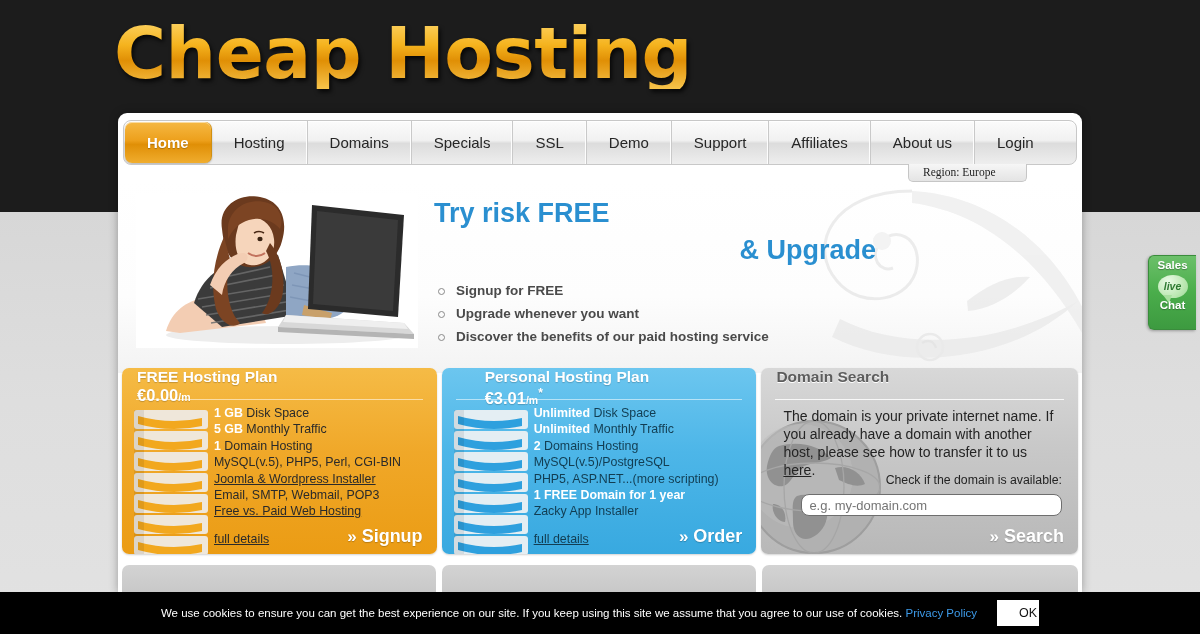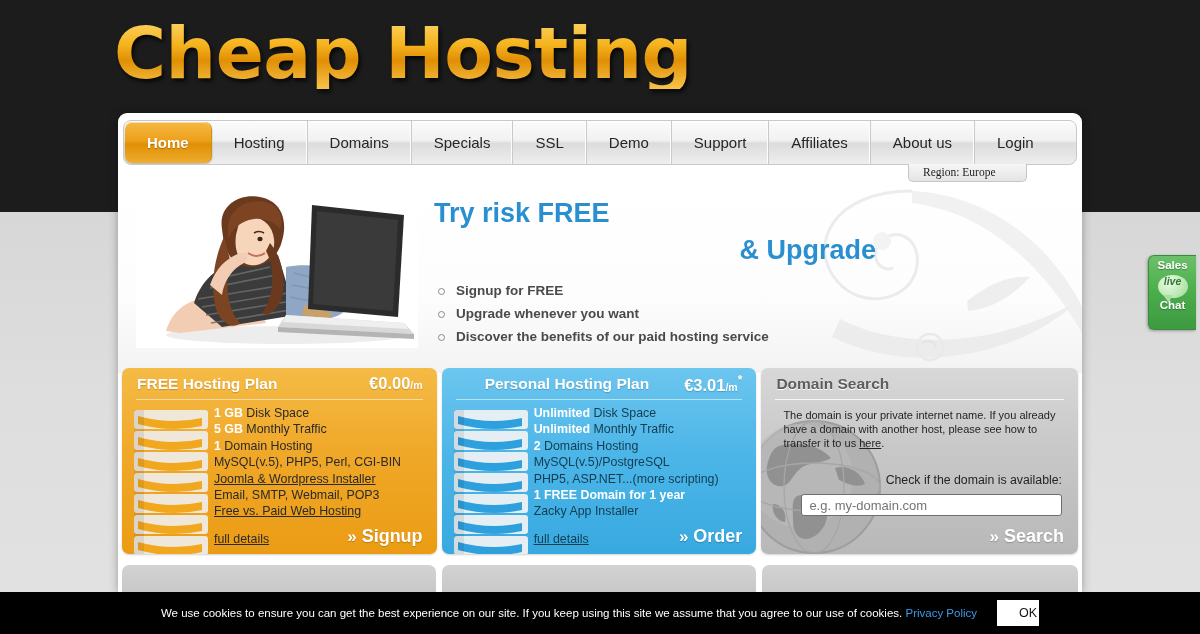--- a/index.html
+++ b/index.html
@@ -131,23 +131,24 @@
     border-radius: 7px; overflow: hidden;
     box-shadow: 0 1px 2px rgba(0,0,0,0.18);
   }
   .card.free { background: linear-gradient(180deg,#f5bb46 0%,#f0a829 45%,#eb9c14 100%); }
   .card.personal { background: linear-gradient(180deg,#6cc6ef 0%,#4db6e8 45%,#38a9e0 100%); padding-left: 28px; }
   .card.domain {
     width: 318px;
     background: linear-gradient(180deg,#d8d8d8 0%,#c9c9c9 40%,#b8b8b8 100%);
   }
   .card-head {
-    position: relative; height: 31px; display: flex; align-items: center;
+    position: relative; height: 31px; display: flex; 
     justify-content: space-between; padding: 0 14px 0 15px;
     z-index: 3;
+    flex-direction: column;
   }
   .card-title { font-size: 15.5px; font-weight: bold; color: #ffffff; text-shadow: 0 1px 1px rgba(0,0,0,0.2); }
   .card.domain .card-title { color: #5d5d5d; text-shadow: 0 1px 0 #fff; }
   .card-price { font-size: 16.5px; font-weight: bold; color: #ffffff; text-shadow: 0 1px 1px rgba(0,0,0,0.2); }
   .card-price .per { font-size: 10.5px; vertical-align: baseline; }
   .card-price .star { font-size: 12px; vertical-align: super; }
   .card-rule {
     position: absolute; left: 14px; right: 14px; top: 31px; height: 1px;
     background: rgba(255,255,255,0.55); z-index: 3;
   }
@@ -171,32 +172,32 @@
     font-size: 18px; font-weight: bold; color: #ffffff;
     display: flex; align-items: center; gap: 7px;
     text-shadow: 0 1px 1px rgba(0,0,0,0.22);
     cursor: pointer;
   }
   .cta .chev { font-size: 17px; letter-spacing: -2px; }
 
   
   .ds-text {
     position: absolute; left: 22px; top: 40px; right: 16px; z-index: 3;
-    font-size: 11px; color: #242424; line-height: 1.28;
+    font-size: 14px; color: #242424; line-height: 1.28;
   }
   .ds-text a { color: #242424; text-decoration: underline; cursor: pointer; }
   .ds-check {
     position: absolute; right: 16px; top: 105px; z-index: 3;
     font-size: 12.3px; color: #242424;
   }
   .ds-input {
     position: absolute; left: 40px; right: 16px; top: 126px; z-index: 3;
     height: 22px; padding: 0 7px;
     font-family: "Liberation Sans", sans-serif; font-size: 13px; color: #333;
-    border: 1px solid #6e6e6e; background: #ffffff; border-radius: 3px;
+    border: 1px solid #6e6e6e; background: #ffffff; border-radius: 8px;
     outline: none;
   }
 
   
   .lowcards {
     position: absolute; left: 0; top: 452px; width: 964px; height: 30px;
     display: flex; gap: 6px; padding: 0 4px;
   }
   .lowcard {
     width: 316px; height: 30px; border-radius: 7px 7px 0 0;
@@ -217,21 +218,21 @@
   }
   .chat-top, .chat-bot {
     font-size: 11.5px; font-weight: bold; color: #ffffff;
     text-shadow: 0 1px 1px rgba(0,0,0,0.3); line-height: 1;
   }
   .chat-bot { margin-top: 2px; }
   .chat-bubble {
     position: relative; width: 30px; height: 23px; margin: 3px 0 0 0;
     background: radial-gradient(circle at 35% 30%, #eafbe6 0%, #bde8b4 60%, #9bd894 100%);
     border-radius: 50%;
-    display: flex; align-items: flex-start; justify-content: center;
+    display: flex; align-items: center; justify-content: center;
   }
   .chat-bubble::after {
     content: ""; position: absolute; left: 5px; bottom: -5px;
     border-left: 6px solid transparent; border-right: 3px solid transparent;
     border-top: 8px solid #a9dfa0;
   }
   .chat-bubble span {
     font-style: italic; font-weight: bold; font-size: 10.5px; color: #2f7a33;
     position: relative; z-index: 2;
   }

